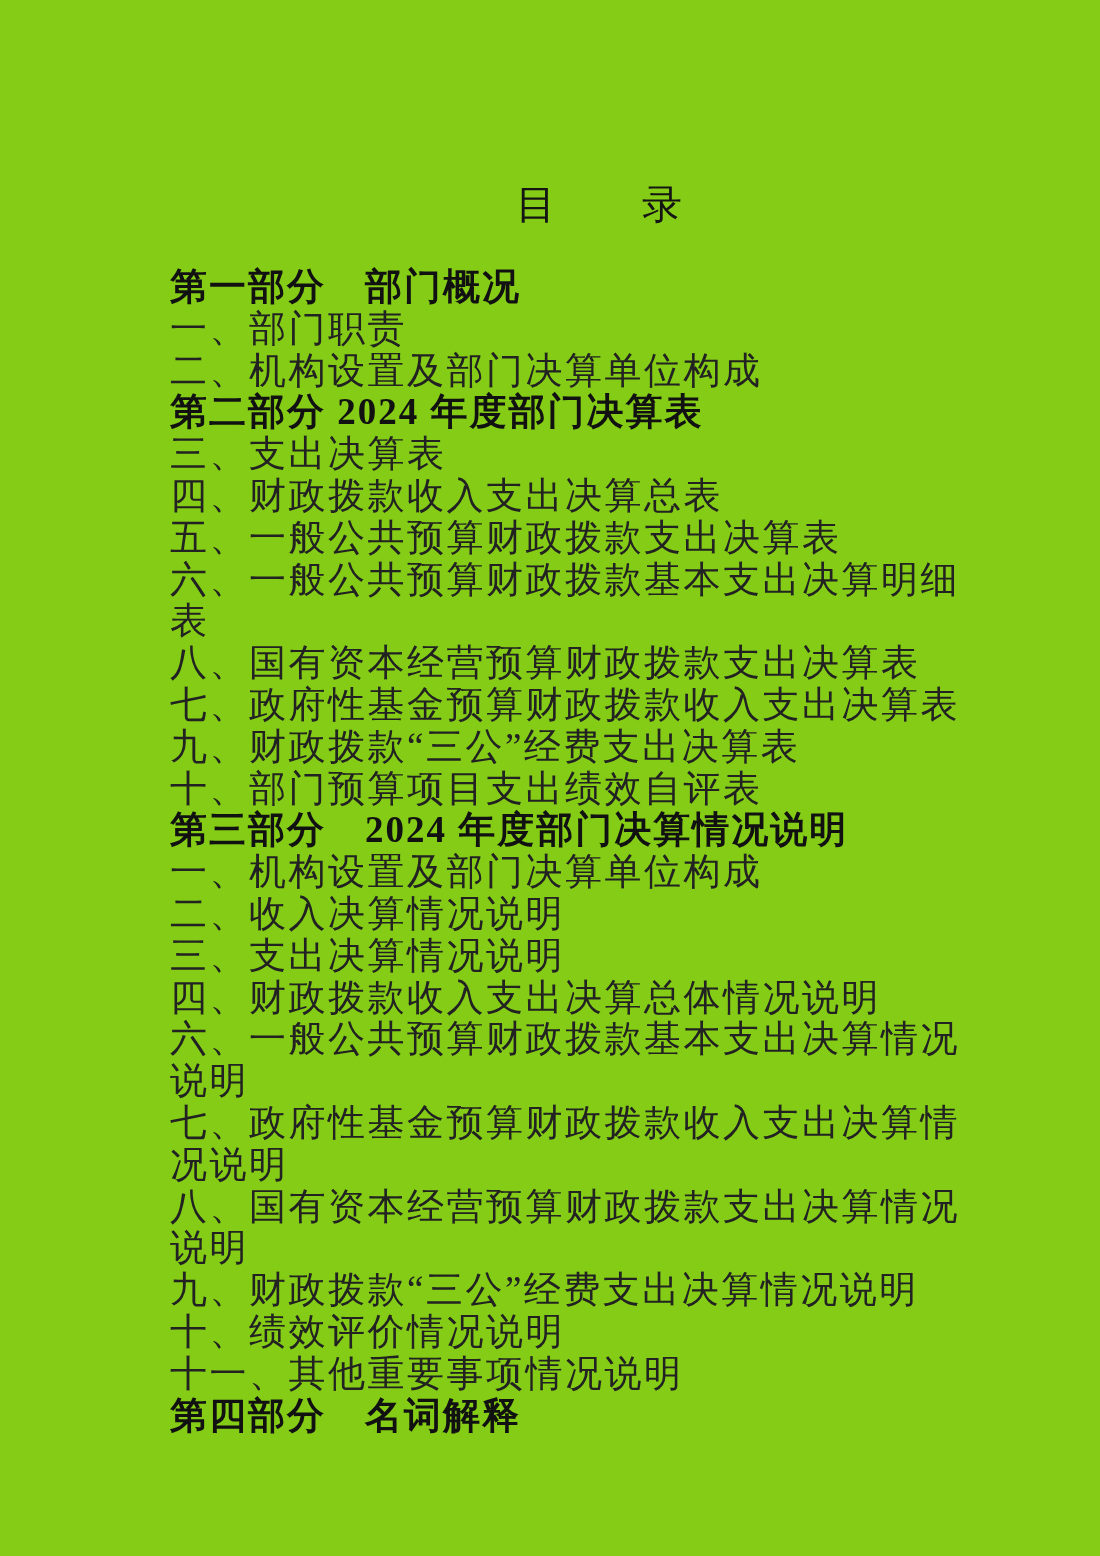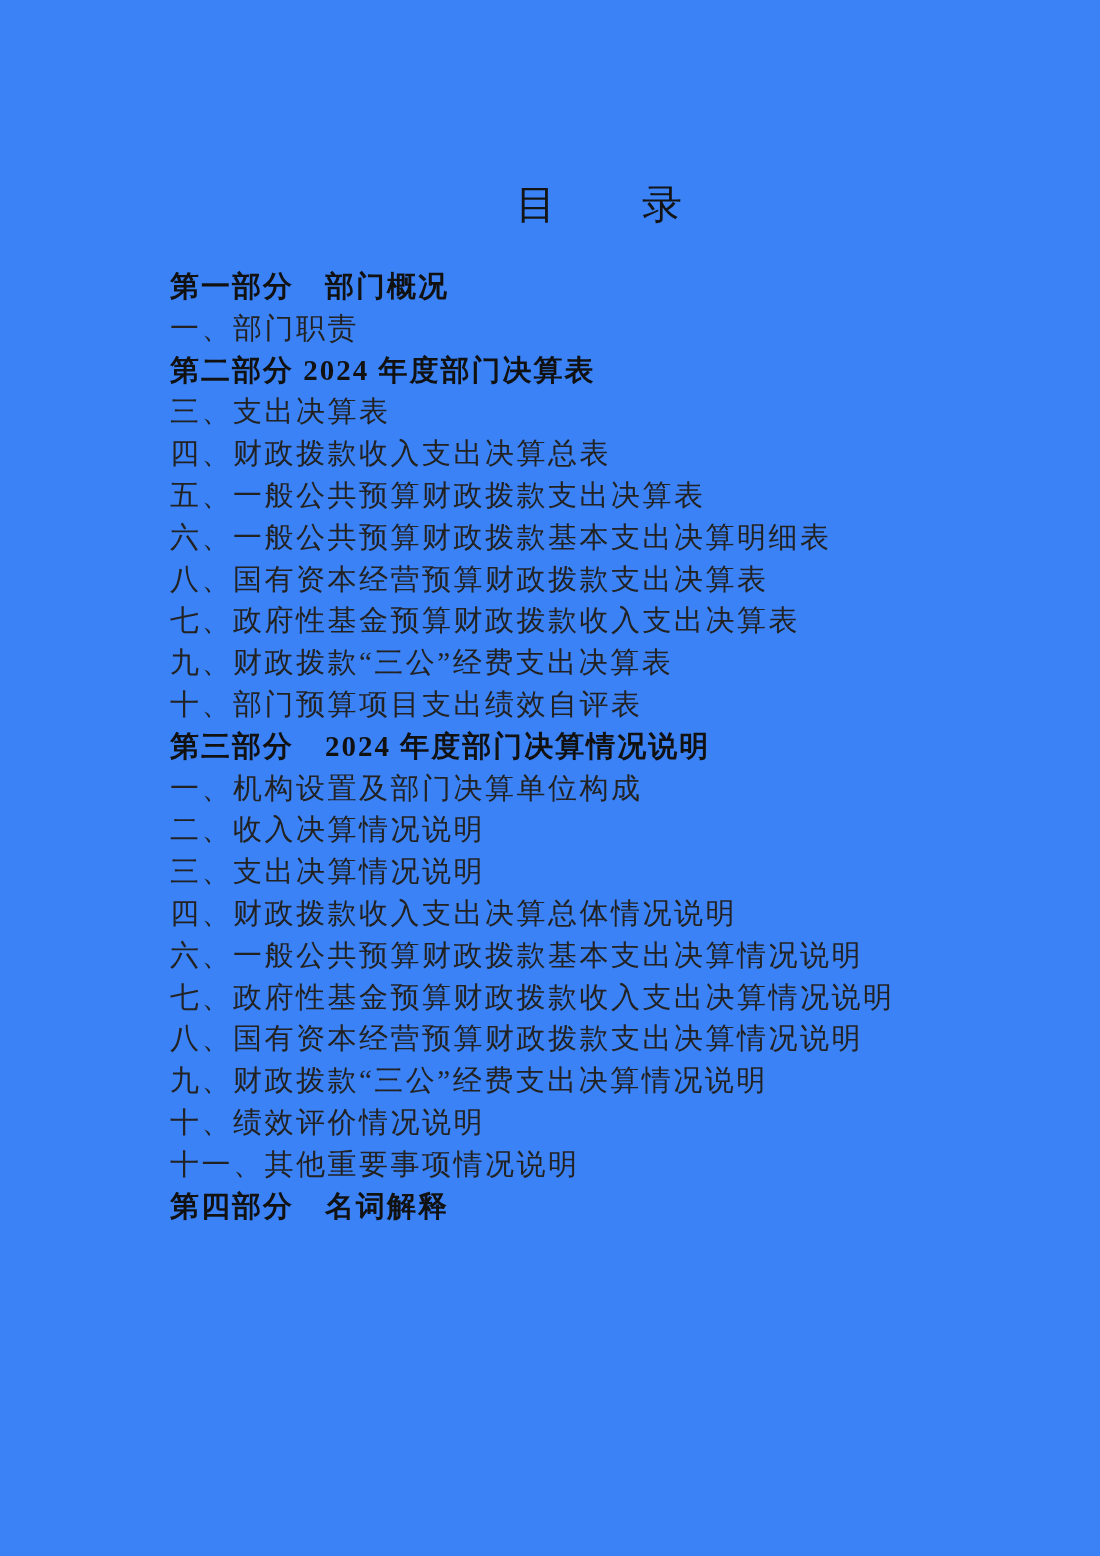--- a/index.html
+++ b/index.html
@@ -12,34 +12,34 @@
     height: 1556px;
     overflow: hidden;
     font-family: "Liberation Serif", "DejaVu Serif", serif;
     color: #1c1c1c;
   }
   .page {
     box-sizing: border-box;
     width: 1100px;
     height: 1556px;
     padding: 183px 120px 0 170px;
-    background: #3b82f6;
+    background: #84cc16;
   }
   .doc-title {
     text-align: center;
     font-size: 40px;
     line-height: 44px;
     font-weight: 500;
     letter-spacing: 2px;
     white-space: pre-wrap;
     margin: 0 0 39px 50px; 
     color: #141414;
   }
   .toc-line {
-    font-size: 29px;
+    font-size: 37px;
     line-height: 41.8px;
     letter-spacing: 2.5px;
     white-space: pre-wrap;
     color: #222222;
   }
   .toc-heading {
     font-weight: bold;
     color: #111111;
     letter-spacing: 2px;
   }
@@ -48,20 +48,21 @@
 <body>
 
 <div class="page">
 
   <div class="doc-title">目　　录</div>
 
   <div>
 
     <div class="toc-line toc-heading">第一部分　部门概况</div>
     <div class="toc-line">一、部门职责</div>
+    <div class="toc-line">二、机构设置及部门决算单位构成</div>
 
     <div class="toc-line toc-heading">第二部分 2024 年度部门决算表</div>
     <div class="toc-line">三、支出决算表</div>
     <div class="toc-line">四、财政拨款收入支出决算总表</div>
     <div class="toc-line">五、一般公共预算财政拨款支出决算表</div>
     <div class="toc-line">六、一般公共预算财政拨款基本支出决算明细表</div>
     <div class="toc-line">八、国有资本经营预算财政拨款支出决算表</div>
     <div class="toc-line">七、政府性基金预算财政拨款收入支出决算表</div>
     <div class="toc-line">九、财政拨款“三公”经费支出决算表</div>
     <div class="toc-line">十、部门预算项目支出绩效自评表</div>

